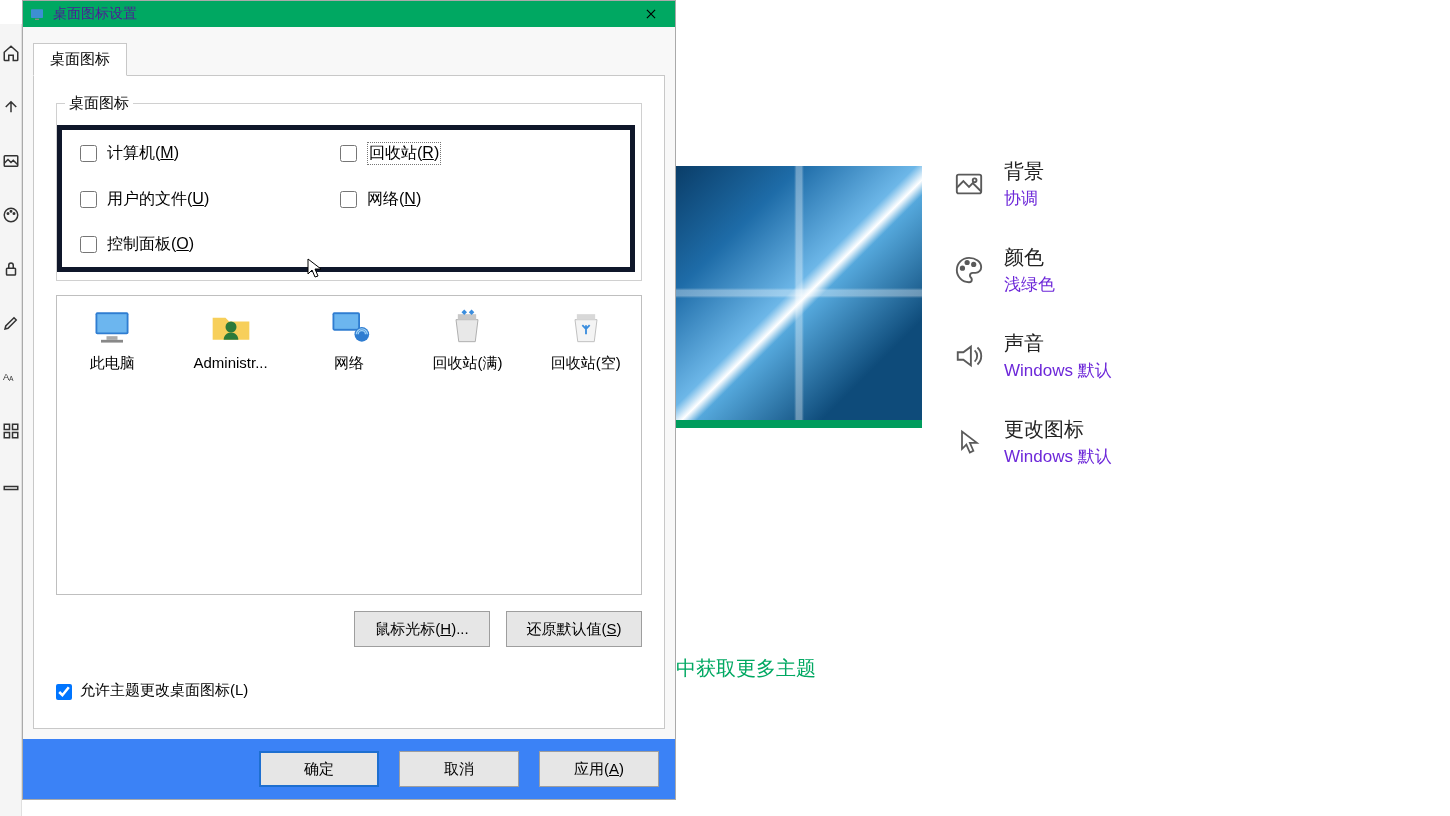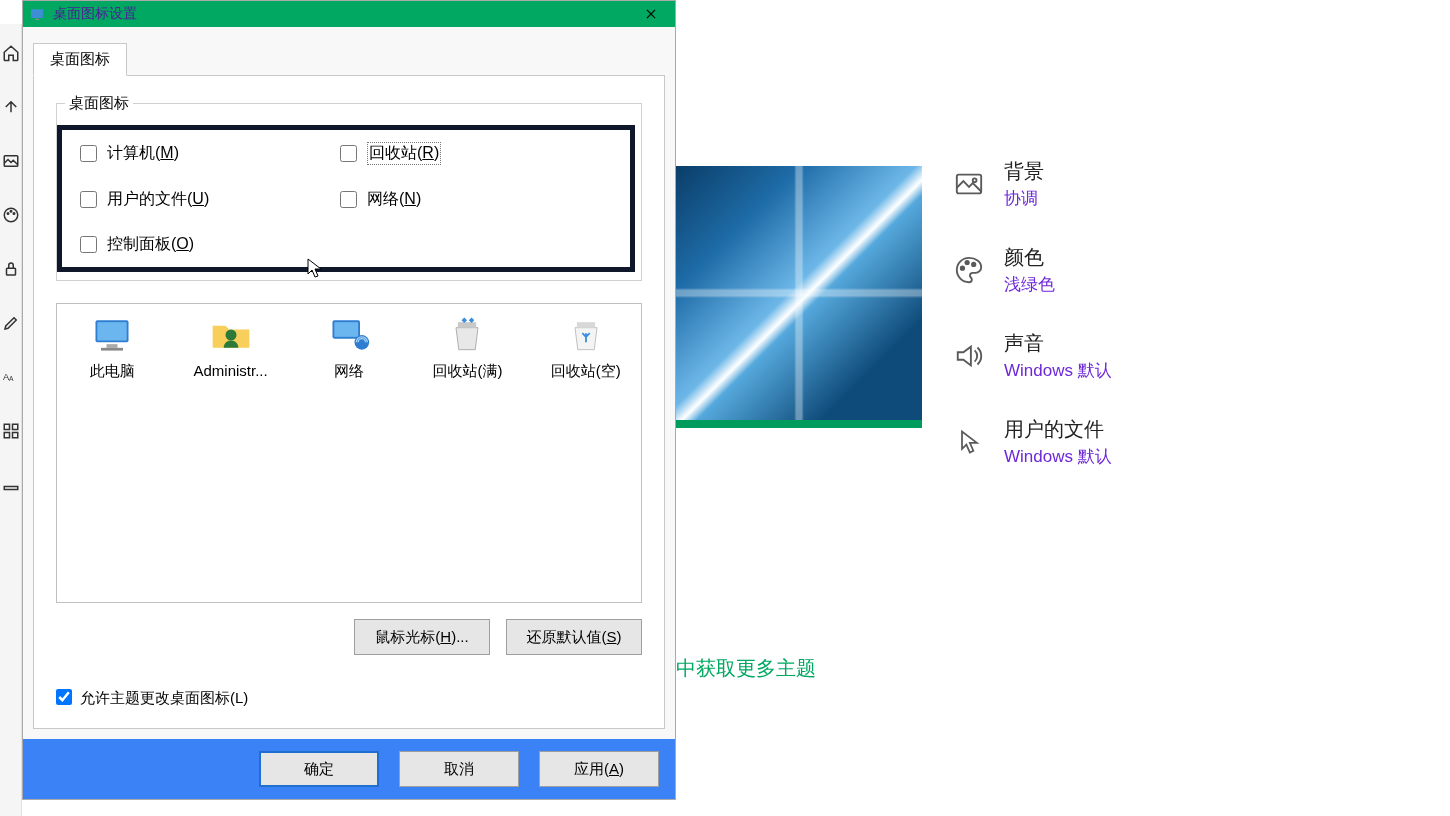--- a/index.html
+++ b/index.html
@@ -142,21 +142,21 @@
       height: 17px;
     }
     .check-item .underline { text-decoration: underline; }
     .dotted-focus {
       border: 1px dotted #777;
       padding: 0 1px;
     }
     
     .preview-box {
       border: 1px solid #bfbfbf;
-      margin-top: 22px;
+      margin-top: 14px;
       background: #fff;
       height: 300px;
       padding: 12px 10px;
       display: flex;
       gap: 28px;
       align-items: flex-start;
     }
     .preview-item {
       display: flex;
       flex-direction: column;
@@ -189,21 +189,21 @@
       background: #e6e6e6;
       border: 1px solid #9e9e9e;
       font-size: 15px;
       cursor: pointer;
       font-family: inherit;
     }
     .btn .underline { text-decoration: underline; }
     
     .allow-row {
       display: flex;
-      align-items: flex-start;
+      align-items: flex-end;
       margin-top: 34px;
       gap: 8px;
       font-size: 15px;
     }
     .allow-row input[type="checkbox"] {
       width: 16px; height: 16px;
     }
     
     .footer-btns {
       display: flex;
@@ -528,19 +528,19 @@
       <div class="setting-sub">Windows 默认</div>
     </div>
   </div>
   <div class="setting-item">
     <div class="setting-icon">
       <svg viewBox="0 0 32 32" width="28" height="28" fill="none" stroke="currentColor" stroke-width="2">
           <path d="M8 4l0 20 5-5 4 9 4-2-4-9 8 0z"></path>
         </svg>
     </div>
     <div class="setting-text">
-      <div class="setting-title">用户的文件</div>
+      <div class="setting-title">更改图标</div>
       <div class="setting-sub">Windows 默认</div>
     </div>
   </div>
 </div>
 
 <a class="theme-link">中获取更多主题</a>
 
 </body></html>

